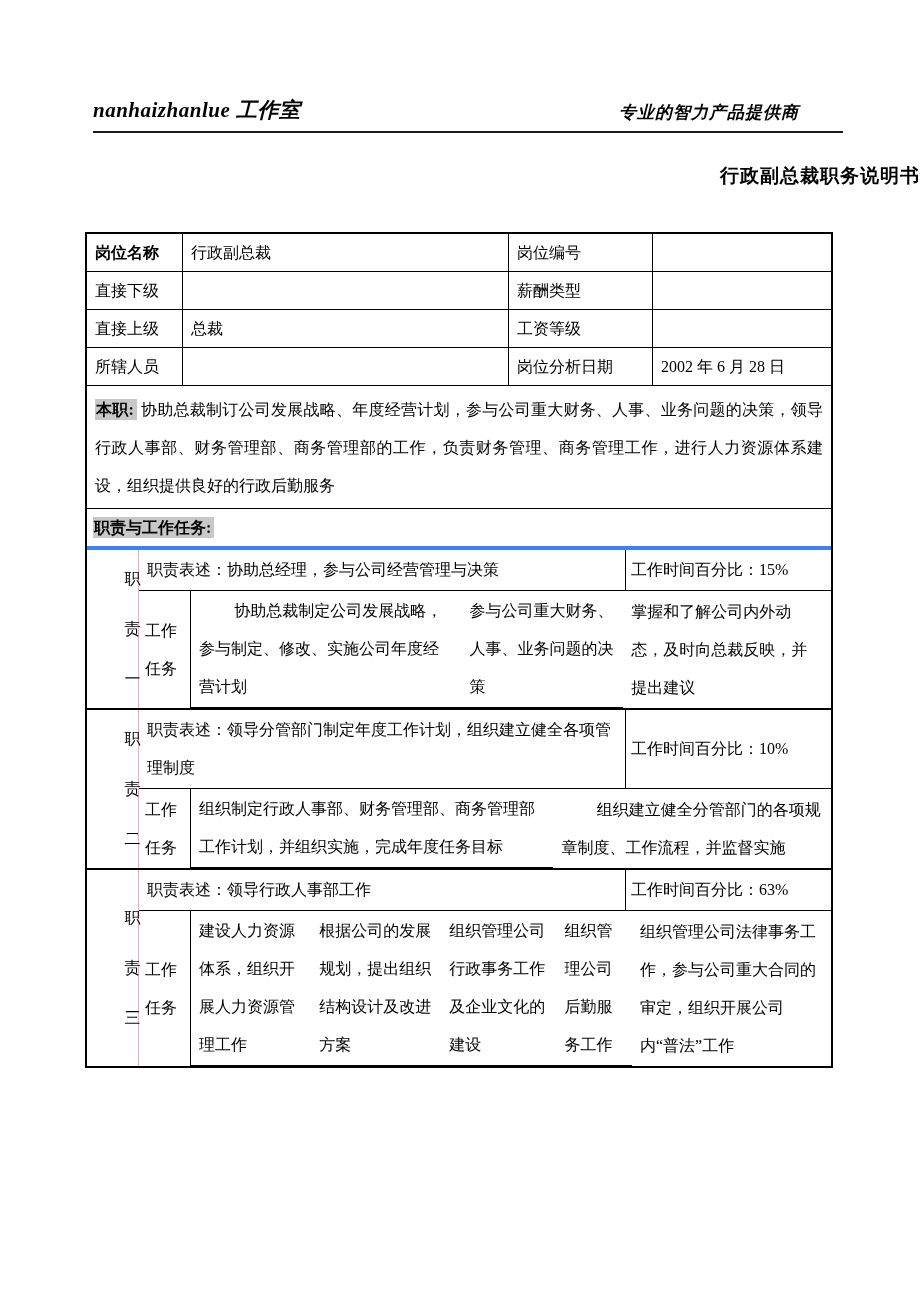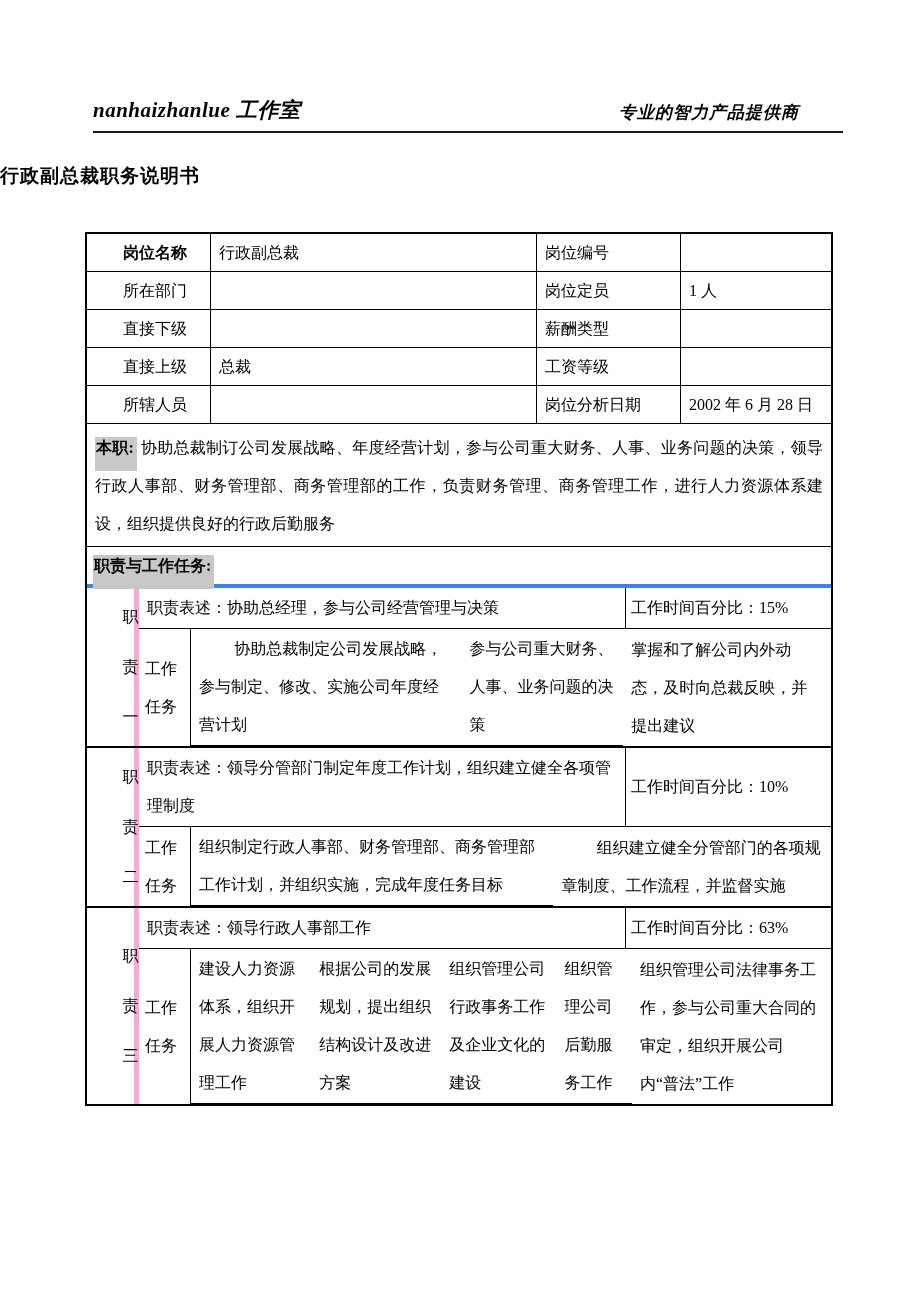--- a/index.html
+++ b/index.html
@@ -24,66 +24,66 @@
   .doc-header .studio {
     font-size:21px; font-weight:bold; font-style:italic; letter-spacing:0.5px;
   }
   .doc-header .slogan {
     font-size:17px; font-weight:bold; font-style:italic; margin-right:44px; letter-spacing:1px;
   }
 
   
   .doc-title {
     position:absolute; top:163px; left:0; width:920px;
-    text-align:left; font-size:19px; font-weight:bold; letter-spacing:1px;
+    text-align:right; font-size:19px; font-weight:bold; letter-spacing:1px;
   }
 
   
   .job-table {
     position:absolute; left:85px; top:232px; width:748px;
     border:2px solid #000;
     font-size:16px;
     background:#fff;
   }
 
   
-  .info-row { display:flex; border-bottom:1px solid #000;padding-left:28px; }
+  .info-row { display:flex; border-bottom:1px solid #000; }
   .info-row > div { padding:0 8px; line-height:37px; min-height:37px; }
   .info-row .c1 { width:96px;  border-right:1px solid #000; }
   .info-row .c2 { width:326px; border-right:1px solid #000; }
   .info-row .c3 { width:144px; border-right:1px solid #000; }
   .info-row .c4 { flex:1; }
   .info-row .bold { font-weight:bold; }
 
   
   .hl {
     background:var(--highlight,#c8c8c8);
     font-weight:bold;
-    padding:2px 3px 15px 1px;
+    padding:2px 3px 2px 1px;
   }
 
   
   .benzhi {
     border-bottom:1px solid #000;
     padding:5px 8px 3px 8px;
     line-height:38px;
     text-align:justify;
   }
 
   
   .duties-header {
     border-bottom:4px solid #3b82f6;
     padding:0 6px; line-height:37px; min-height:37px;
   }
 
   
   .duty { display:flex; }
   .duty + .duty { border-top:2px solid #000; }
   .duty-name {
-    width:52px; border-right:5px solid #f9a8d4;
+    width:52px; border-right:1px solid #f9a8d4;
     display:flex; align-items:center; justify-content:center;padding-left:40px;
   }
   .duty-name span {
     display:block; width:1em; word-break:break-all;
     line-height:50px; text-align:center;
   }
   .duty-body { flex:1; display:flex; flex-direction:column; }
 
   .statement-row { display:flex; border-bottom:1px solid #000; }
   .statement-cell { flex:1; padding:1px 8px; line-height:38px; min-height:40px; }
@@ -127,26 +127,20 @@
 
   <div class="job-table">
 
     <div class="info-row">
       <div class="c1 bold">岗位名称</div>
       <div class="c2">行政副总裁</div>
       <div class="c3">岗位编号</div>
       <div class="c4"></div>
     </div>
     <div class="info-row">
-      <div class="c1">所在部门</div>
-      <div class="c2"></div>
-      <div class="c3">岗位定员</div>
-      <div class="c4">1 人</div>
-    </div>
-    <div class="info-row">
       <div class="c1">直接下级</div>
       <div class="c2"></div>
       <div class="c3">薪酬类型</div>
       <div class="c4"></div>
     </div>
     <div class="info-row">
       <div class="c1">直接上级</div>
       <div class="c2">总裁</div>
       <div class="c3">工资等级</div>
       <div class="c4"></div>

